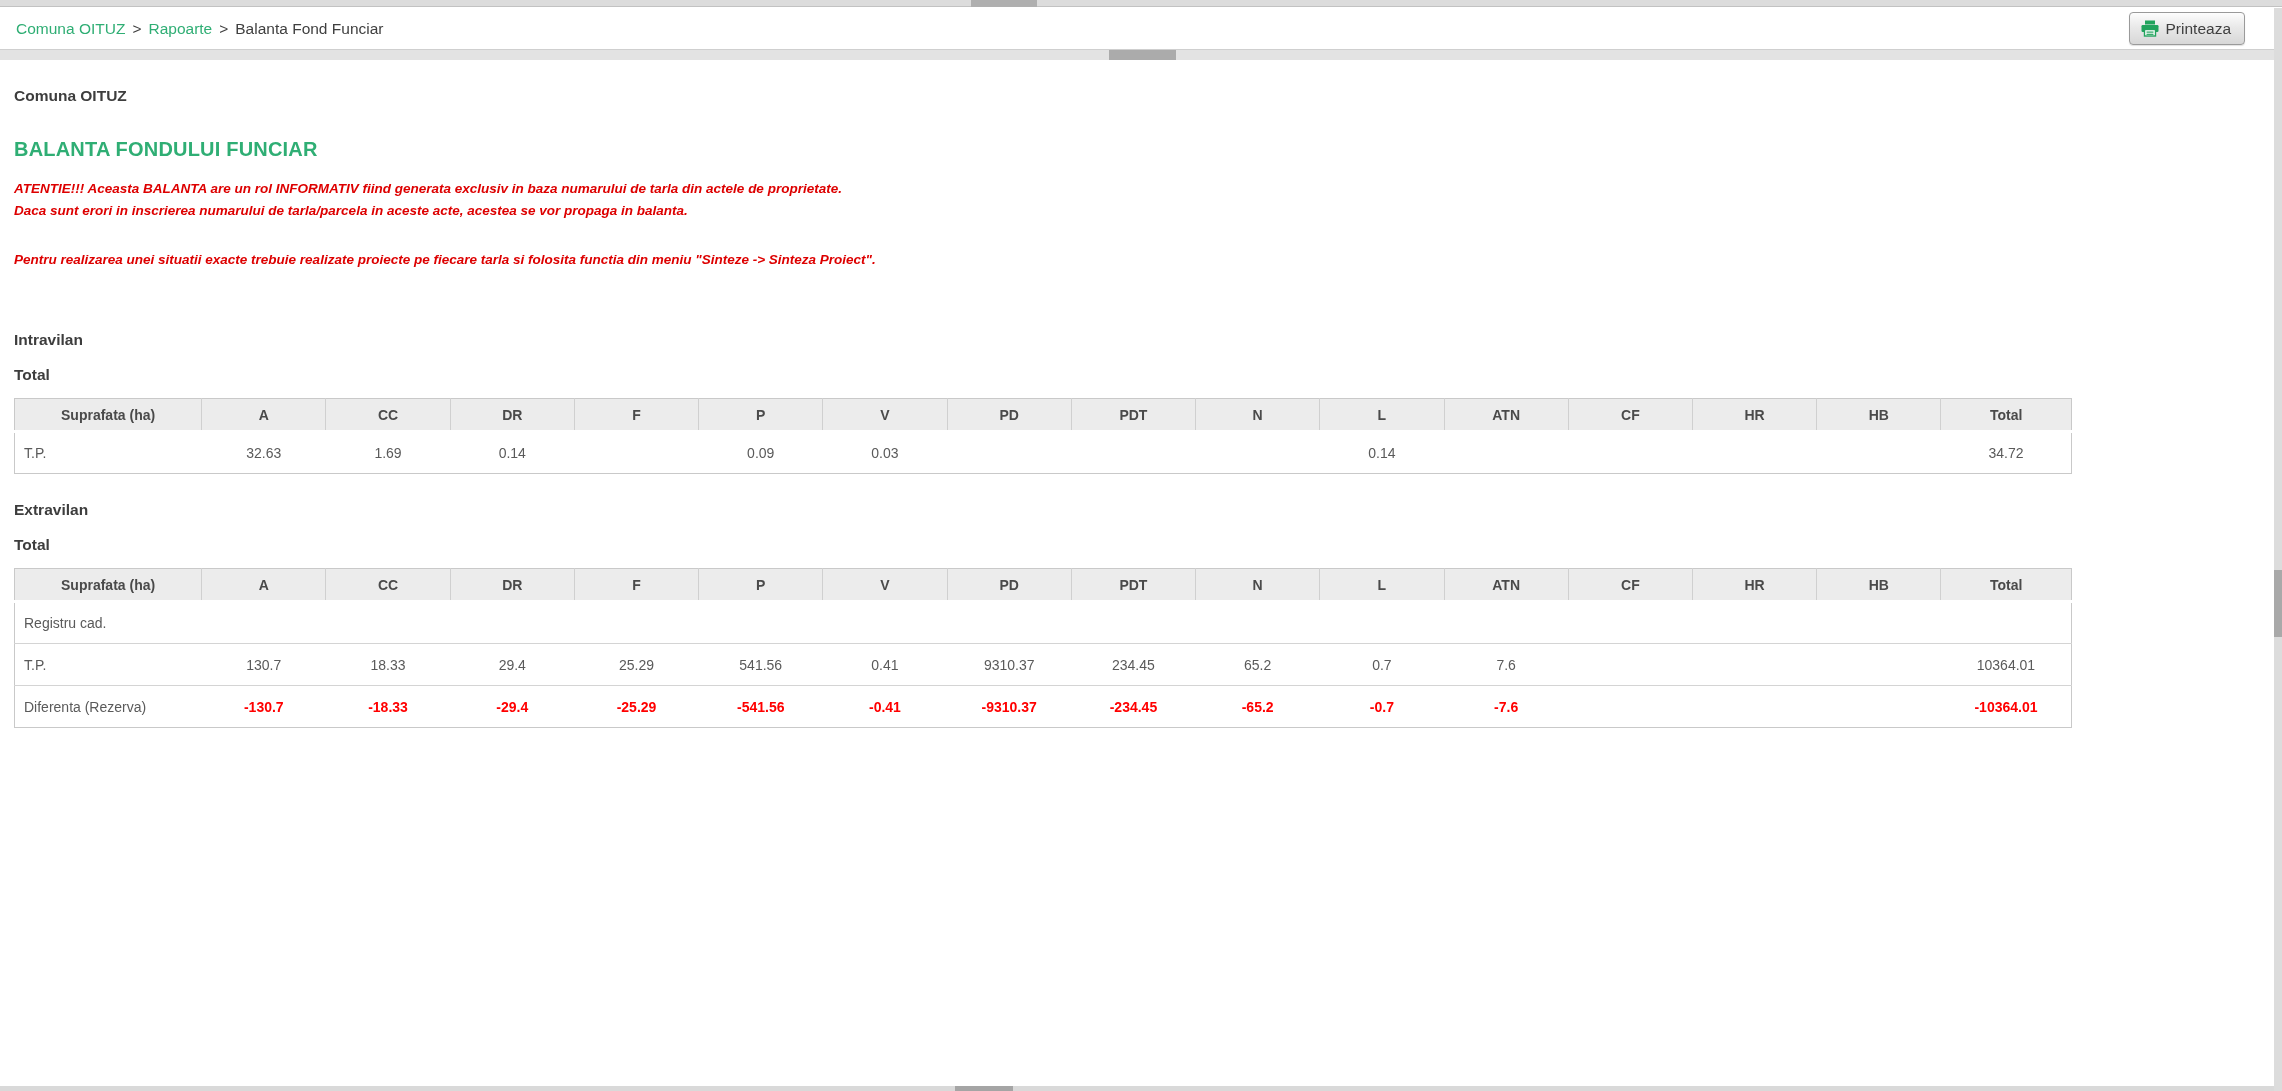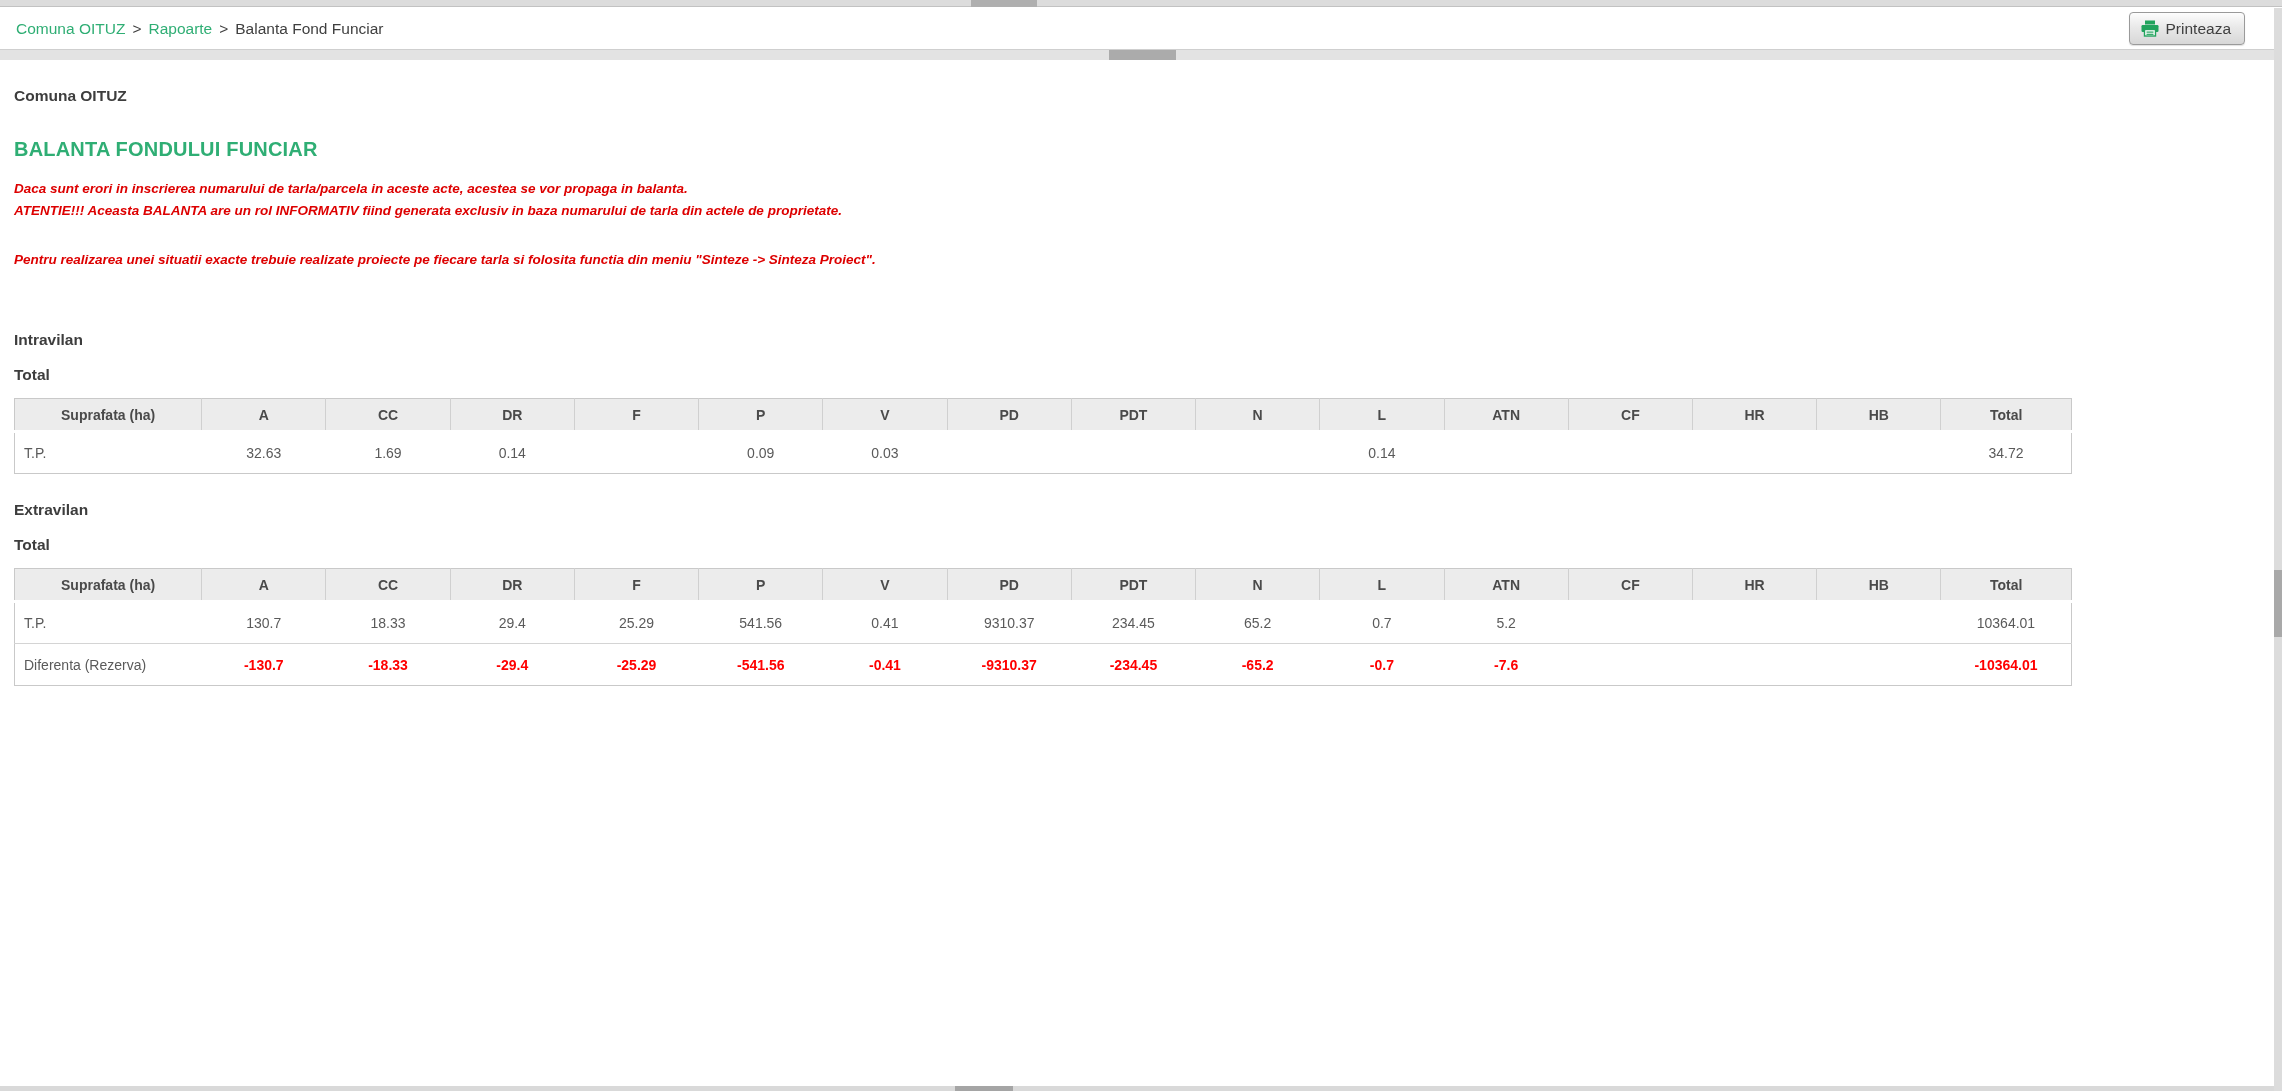--- a/index.html
+++ b/index.html
@@ -94,22 +94,22 @@
 
 <div class="hscroll-mid">
   <div class="thumb"></div>
 </div>
 
 <div class="content">
   <div class="muni-heading">Comuna OITUZ</div>
   <div class="report-title">BALANTA FONDULUI FUNCIAR</div>
 
   <div class="warning">
+    <p>ATENTIE!!! Aceasta BALANTA are un rol INFORMATIV fiind generata exclusiv in baza numarului de tarla din actele de proprietate.</p>
     <p>Daca sunt erori in inscrierea numarului de tarla/parcela in aceste acte, acestea se vor propaga in balanta.</p>
-    <p>ATENTIE!!! Aceasta BALANTA are un rol INFORMATIV fiind generata exclusiv in baza numarului de tarla din actele de proprietate.</p>
     <p class="gap">Pentru realizarea unei situatii exacte trebuie realizate proiecte pe fiecare tarla si folosita functia din meniu "Sinteze -&gt; Sinteza Proiect".</p>
   </div>
 
   <div class="section">
     <div class="section-name">Intravilan</div>
     <div class="section-sub">Total</div>
     <table class="balance">
       <colgroup>
           <col class="c-label">
           <col class="c-num">
@@ -208,32 +208,50 @@
             <th>L</th>
             <th>ATN</th>
             <th>CF</th>
             <th>HR</th>
             <th>HB</th>
             <th>Total</th>
           </tr>
         </thead>
       <tbody>
           <tr>
+            <td class="label">Registru cad.</td>
+            <td class="num"></td>
+            <td class="num"></td>
+            <td class="num"></td>
+            <td class="num"></td>
+            <td class="num"></td>
+            <td class="num"></td>
+            <td class="num"></td>
+            <td class="num"></td>
+            <td class="num"></td>
+            <td class="num"></td>
+            <td class="num"></td>
+            <td class="num"></td>
+            <td class="num"></td>
+            <td class="num"></td>
+            <td class="num"></td>
+          </tr>
+          <tr>
             <td class="label">T.P.</td>
             <td class="num">130.7</td>
             <td class="num">18.33</td>
             <td class="num">29.4</td>
             <td class="num">25.29</td>
             <td class="num">541.56</td>
             <td class="num">0.41</td>
             <td class="num">9310.37</td>
             <td class="num">234.45</td>
             <td class="num">65.2</td>
             <td class="num">0.7</td>
-            <td class="num">5.2</td>
+            <td class="num">7.6</td>
             <td class="num"></td>
             <td class="num"></td>
             <td class="num"></td>
             <td class="num">10364.01</td>
           </tr>
           <tr class="negative">
             <td class="label">Diferenta (Rezerva)</td>
             <td class="num">-130.7</td>
             <td class="num">-18.33</td>
             <td class="num">-29.4</td>

